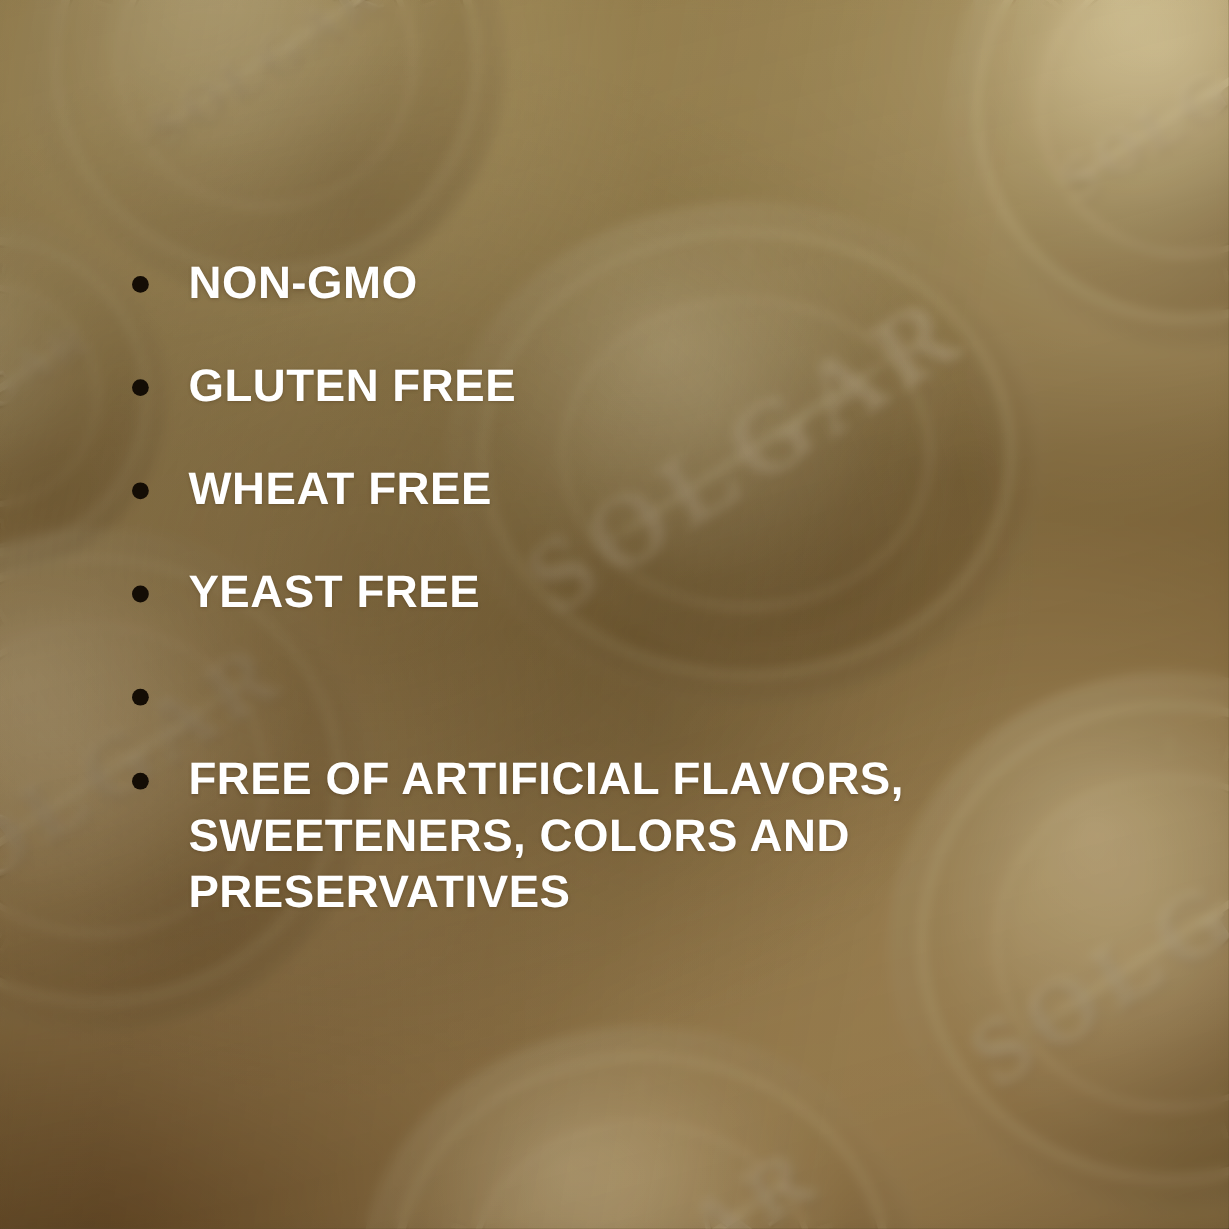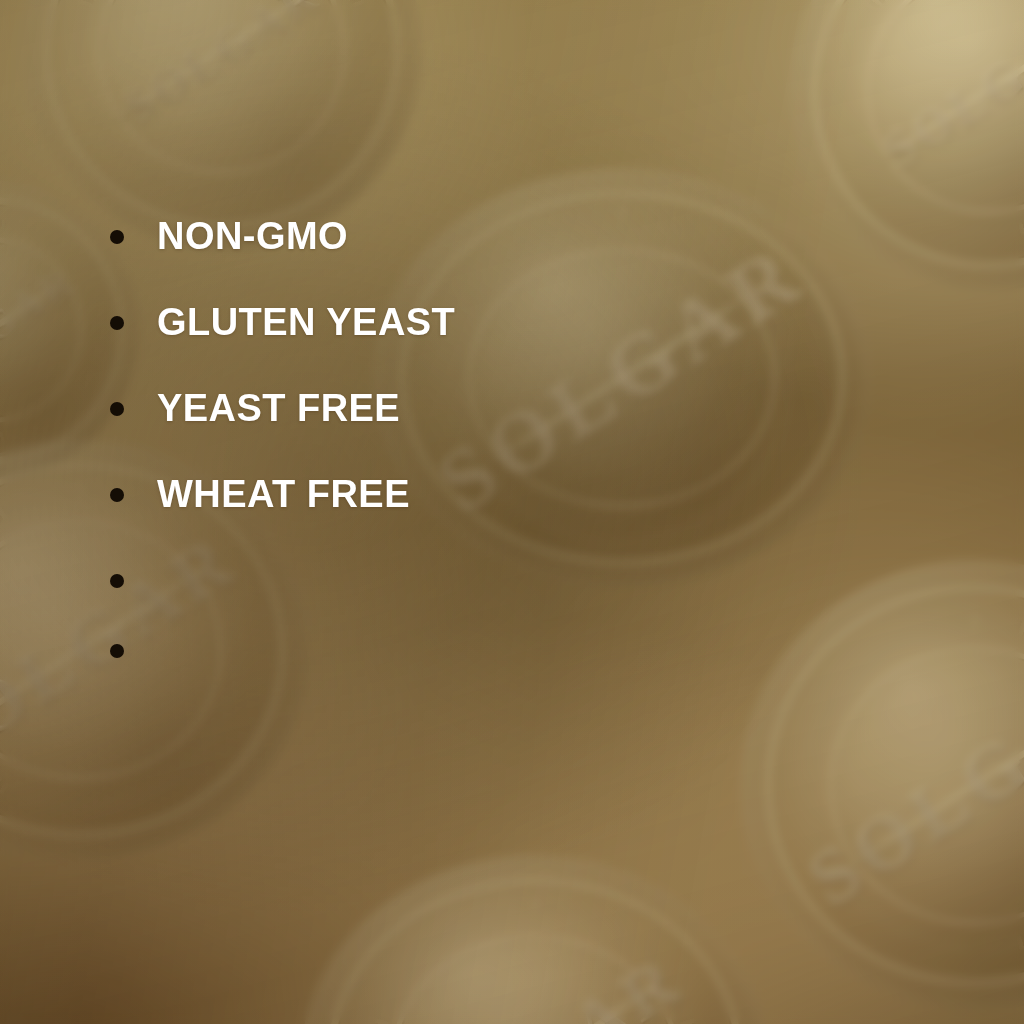--- a/index.html
+++ b/index.html
@@ -238,36 +238,37 @@
 
   <ul id="benefits">
 
     <li class="benefit-row">
       <span class="bullet-dot"></span>
       <span class="benefit-text">NON-GMO</span>
     </li>
 
     <li class="benefit-row">
       <span class="bullet-dot"></span>
-      <span class="benefit-text">GLUTEN YEAST</span>
+      <span class="benefit-text">GLUTEN FREE</span>
+    </li>
+
+    <li class="benefit-row">
+      <span class="bullet-dot"></span>
+      <span class="benefit-text">WHEAT FREE</span>
     </li>
 
     <li class="benefit-row">
       <span class="bullet-dot"></span>
       <span class="benefit-text">YEAST FREE</span>
     </li>
 
     <li class="benefit-row">
       <span class="bullet-dot"></span>
-      <span class="benefit-text">WHEAT FREE</span>
-    </li>
-
-    <li class="benefit-row">
-      <span class="bullet-dot"></span>
-    </li>
-
-    <li class="benefit-row">
-      <span class="bullet-dot"></span>
+    </li>
+
+    <li class="benefit-row">
+      <span class="bullet-dot"></span>
+      <span class="benefit-text">FREE OF ARTIFICIAL FLAVORS, SWEETENERS, COLORS AND PRESERVATIVES</span>
     </li>
 
   </ul>
 
 </div>
 
 </body></html>

